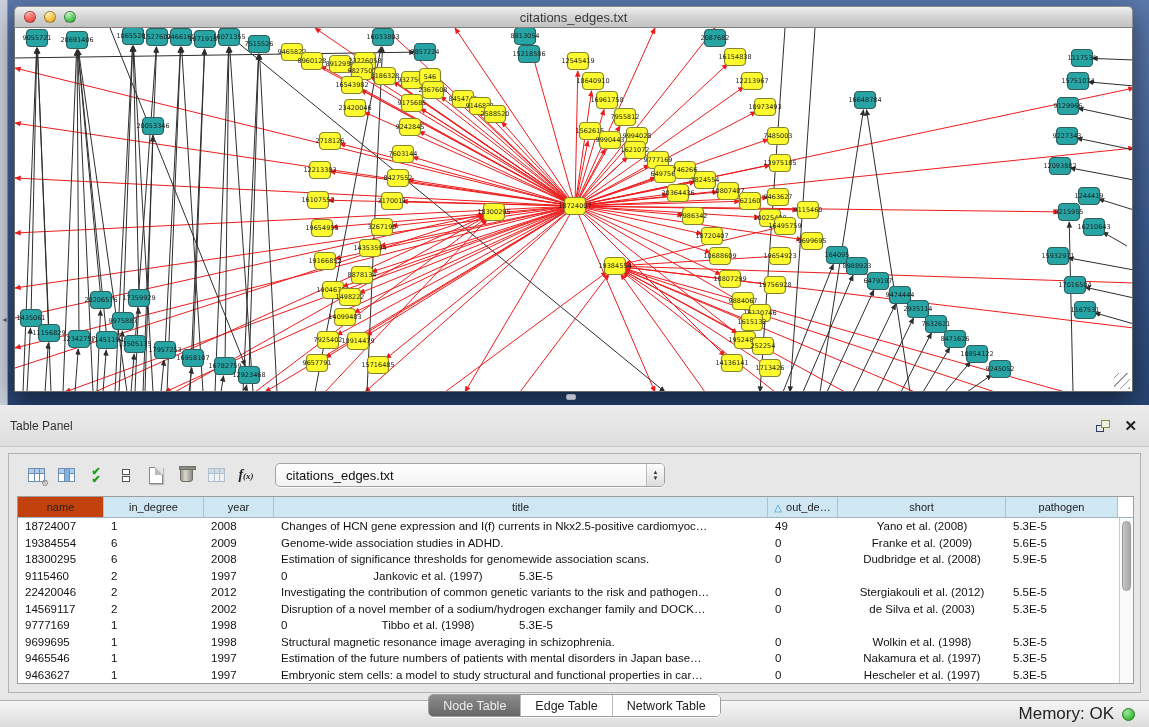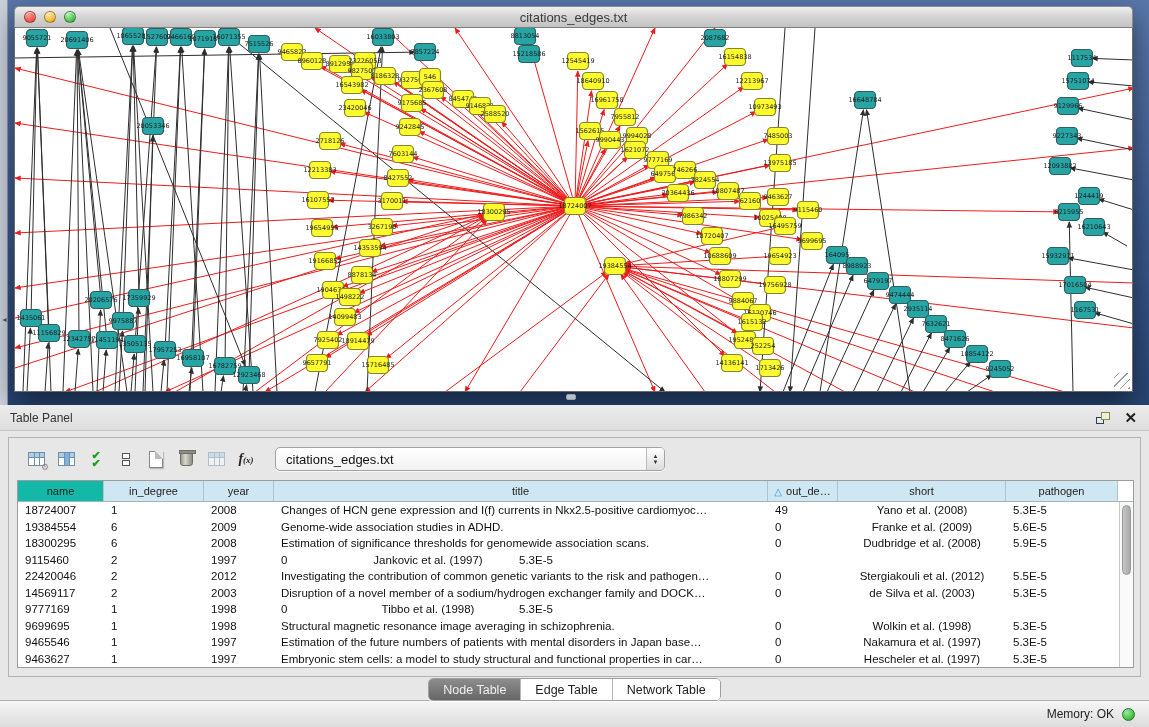--- a/index.html
+++ b/index.html
@@ -30,21 +30,21 @@
   .light.green { background:radial-gradient(circle at 35% 30%,#b5f0b0,#4fc553 60%,#35a13a); }
   .win-title { position:absolute; left:0; right:0; text-align:center; font-size:13px; color:#3a3a3a; }
   .net-canvas { position:relative; width:100%; height:364px; background:#ffffff;
     border:1px solid #6b6b6b; border-top:none; overflow:hidden; }
   .net-canvas svg { position:absolute; left:0; top:0; }
   .resize-grip { position:absolute; right:2px; bottom:2px; width:16px; height:16px;
     background:repeating-linear-gradient(135deg,transparent 0 3px,#9a9a9a 3px 4px,transparent 4px 6px); }
 
   
   .table-panel { position:relative; width:1149px; height:295px; background:#e7e7e7; }
-  .panel-header { height:26px; background:linear-gradient(180deg,#ececec,#dedede);
+  .panel-header { height:42px; background:linear-gradient(180deg,#ececec,#dedede);
     border-bottom:1px solid #c6c6c6; display:flex; align-items:center; }
   .panel-title { font-size:12px; color:#333; margin-left:10px; }
   .panel-header-icons { margin-left:auto; display:flex; align-items:center; gap:14px; margin-right:12px; }
   .float-icon { position:relative; width:14px; height:12px; }
   .float-icon .sq1 { position:absolute; left:0; bottom:0; width:8px; height:7px; border:1px solid #2c3f63; background:#e9e9e9; }
   .float-icon .sq2 { position:absolute; right:0; top:0; width:9px; height:8px; border:1px solid #8a8a4e; background:#efefdf; }
   .close-x { font-size:15px; font-weight:bold; color:#222; line-height:12px; cursor:default; }
 
   .panel-inner { margin:6px 8px 0 8px; height:240px; border:1px solid #b3b3b3; background:#e7e7e7; }
 
@@ -73,21 +73,21 @@
   .combo-text { flex:1; font-size:13px; color:#111; padding-left:10px; }
   .combo-stepper { width:18px; height:100%; border-left:1px solid #bcbcbc; display:flex; flex-direction:column;
     align-items:center; justify-content:center; font-size:6px; color:#333; line-height:6px;
     background:linear-gradient(180deg,#fdfdfd,#dcdcdc); border-radius:0 4px 4px 0; }
 
   
   .tablewrap { margin:0 8px; width:1117px; background:#fff; border:1px solid #9c9c9c; position:relative; height:188px; overflow:hidden; }
   .thead { display:flex; height:21px; border-bottom:1px solid #9fb6c2; }
   .th { font-size:11px; color:#222; display:flex; align-items:center; justify-content:center;
     background:#cfe6f3; border-right:1px solid #aac4d2; overflow:hidden; white-space:nowrap; }
-  .th.gray { background:#14b8a6; border-right:1px solid #c2c2c2; }
+  .th.gray { background:#c2410c; border-right:1px solid #c2c2c2; }
   .th .sort-tri { color:#2e9bd6; font-size:10px; margin-right:4px; }
   .tbody .tr { display:flex; height:16.5px; }
   .td { font-size:11.5px; color:#111; display:flex; align-items:center; padding-left:7px;
     overflow:hidden; white-space:nowrap; }
   .td.center { justify-content:center; padding-left:0; }
   .vscroll { position:absolute; right:0; top:21px; bottom:0; width:14px; background:#fafafa; border-left:1px solid #c9c9c9; }
   .vthumb { position:absolute; left:2px; top:3px; width:9px; height:70px; border-radius:5px;
     background:linear-gradient(90deg,#c6c6c6,#a9a9a9); border:1px solid #999; }
 
   
@@ -95,21 +95,21 @@
   .seg { display:flex; border:1px solid #9f9f9f; border-radius:5px; overflow:hidden; background:#fff;
     box-shadow:0 1px 0 rgba(255,255,255,.7); }
   .seg-btn { height:21px; display:flex; align-items:center; justify-content:center;
     font-size:12.5px; color:#222; padding:0 14px; border-right:1px solid #b9b9b9; background:#fff; }
   .seg-btn:last-child { border-right:none; }
   .seg-btn.active { background:linear-gradient(180deg,#8d8d8d,#666666); color:#efefef; }
 
   
   .statusbar { width:1149px; height:27px; background:linear-gradient(180deg,#f6f6f6,#dcdcdc);
     border-top:1px solid #b0b0b0; display:flex; align-items:center; justify-content:flex-end; }
-  .mem-label { font-size:12px; color:#222; margin-right:8px; }
+  .mem-label { font-size:17px; color:#222; margin-right:8px; }
   .mem-dot { width:13px; height:13px; border-radius:50%; margin-right:14px;
     background:radial-gradient(circle at 35% 30%,#9fe8a5,#44c03a 65%,#2d9a2f); border:1px solid #227a26; }
 </style>
 </head>
 <body>
 
 <div class="desktop">
   <div class="left-strip">
     <div class="strip-arrow">◄</div>
   </div>
@@ -911,21 +911,21 @@
             <div class="td" style="width: 100px;">2</div>
             <div class="td" style="width: 70px;">2012</div>
             <div class="td" style="width: 494px;">Investigating the contribution of common genetic variants to the risk and pathogen…</div>
             <div class="td" style="width: 70px;">0</div>
             <div class="td center" style="width: 168px;">Stergiakouli et al. (2012)</div>
             <div class="td" style="width: 112px;">5.5E-5</div>
           </div>
           <div class="tr">
             <div class="td" style="width: 86px;">14569117</div>
             <div class="td" style="width: 100px;">2</div>
-            <div class="td" style="width: 70px;">2003</div>
+            <div class="td" style="width: 70px;">2002</div>
             <div class="td" style="width: 494px;">Disruption of a novel member of a sodium/hydrogen exchanger family and DOCK…</div>
             <div class="td" style="width: 70px;">0</div>
             <div class="td center" style="width: 168px;">de Silva et al. (2003)</div>
             <div class="td" style="width: 112px;">5.3E-5</div>
           </div>
           <div class="tr">
             <div class="td" style="width: 86px;">9777169</div>
             <div class="td" style="width: 100px;">1</div>
             <div class="td" style="width: 70px;">1998</div>
             <div class="td" style="width: 70px;">0</div>

